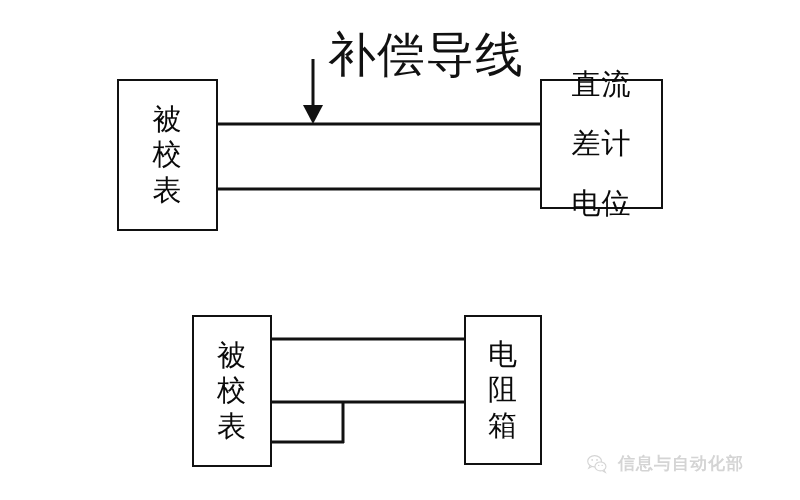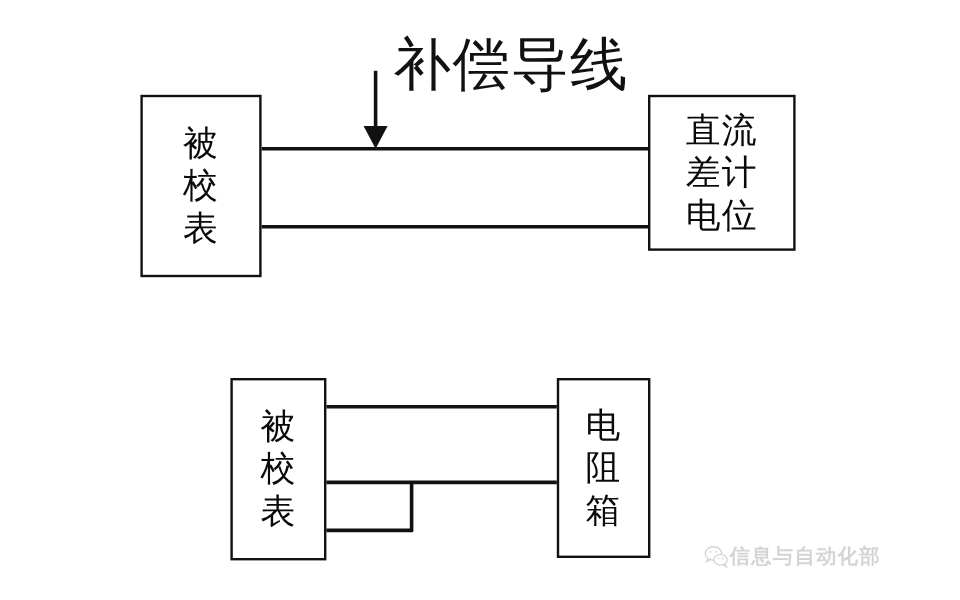--- a/index.html
+++ b/index.html
@@ -47,20 +47,21 @@
     height: 152px;
     font-size: 29px;
   }
   
   #box-potentiometer {
     left: 540px;
     top: 79px;
     width: 123px;
     height: 130px;
     font-size: 29px;
+    gap: 24px;
   }
   
   #box-meter-bottom {
     left: 192px;
     top: 315px;
     width: 80px;
     height: 152px;
     font-size: 29px;
   }
   
@@ -80,21 +81,21 @@
     letter-spacing: 1px;
     color: #111111;
     white-space: nowrap;
   }
   #watermark {
     position: absolute;
     left: 586px;
     top: 452px;
     display: flex;
     align-items: center;
-    gap: 0;
+    gap: 10px;
     opacity: 0.42;
     text-align: center;
   }
   #watermark .wm-text {
     font-size: 17px;
     color: #9a9a9a;
     letter-spacing: 1px;
     white-space: nowrap;
     font-weight: 700;
   }

